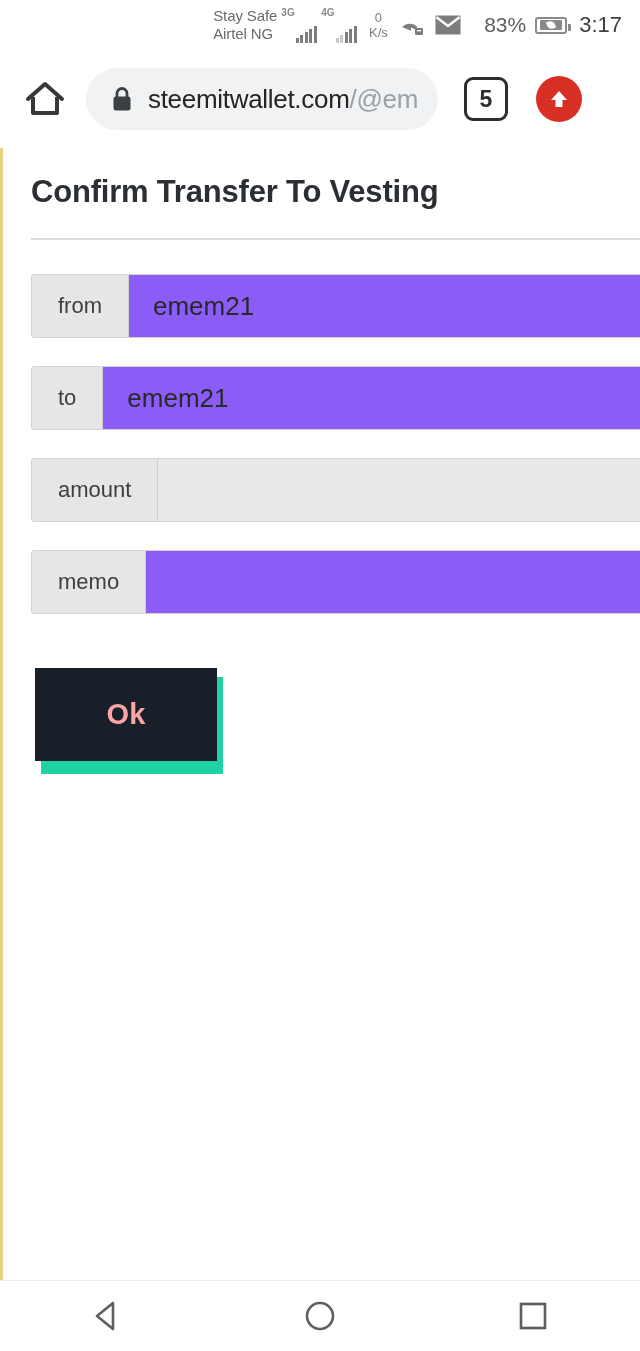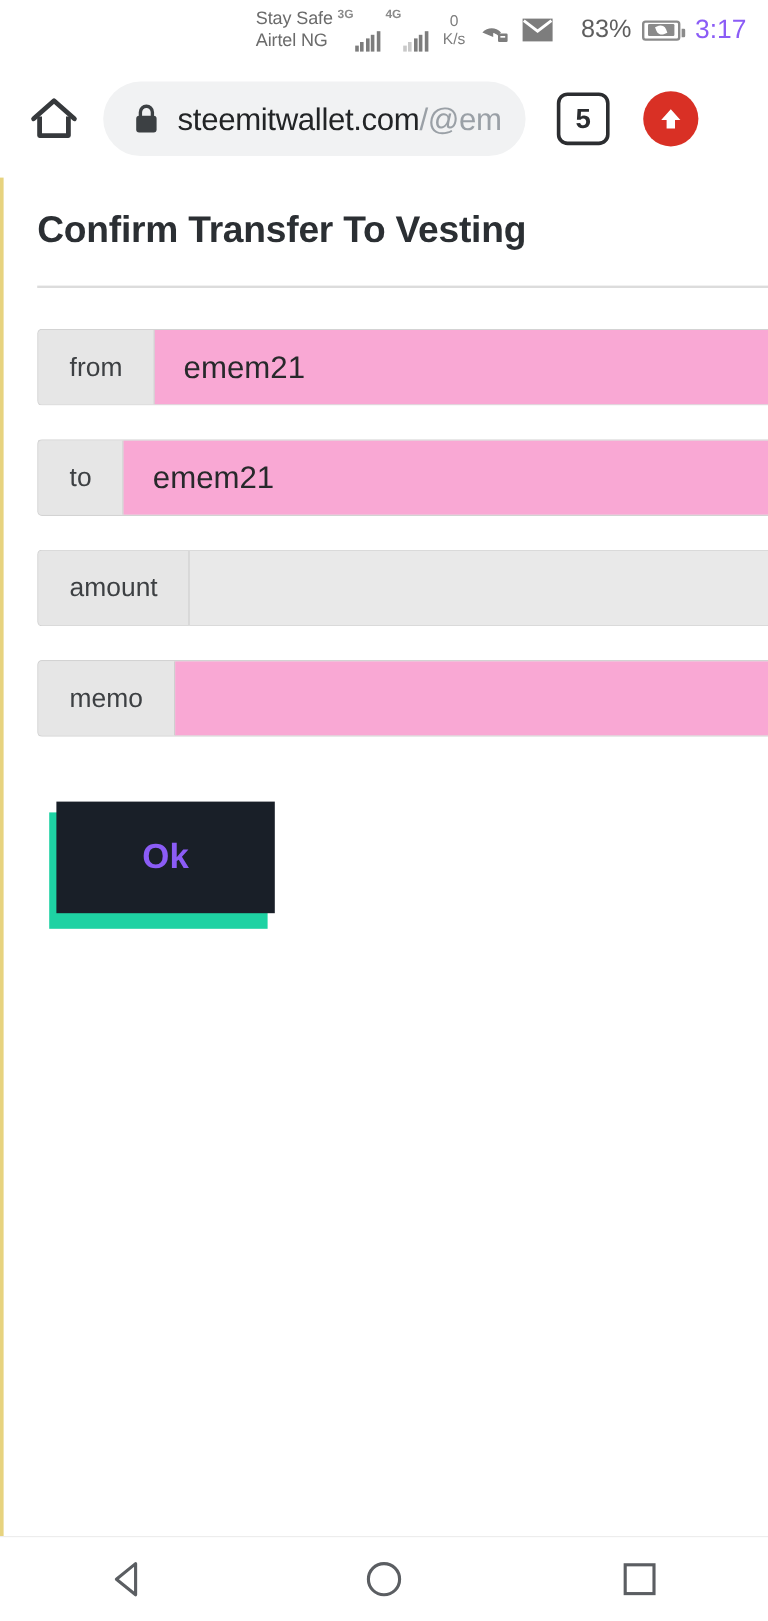--- a/index.html
+++ b/index.html
@@ -46,21 +46,21 @@
   }
   .batt::after {
     content:""; position:absolute; right:-6px; top:5px;
     width:3px; height:7px; background:#8a8a8a; border-radius:0 1px 1px 0;
   }
   .batt-fill { width:22px; height:10px; background:#8a8a8a; border-radius:1px; position:relative; }
   .batt-fill::before {
     content:""; position:absolute; left:7px; top:1px; width:8px; height:8px;
     background:#ffffff; border-radius:0 60% 0 60%; transform:rotate(-20deg);
   }
-  .clock { font-size:22px; color:#8b5cf6; margin-left:10px; letter-spacing:0; }
+  .clock { font-size:22px; color:#404040; margin-left:10px; letter-spacing:0; }
 
   
   .chrome {
     position:absolute; top:50px; left:0; width:640px; height:98px;
     background:#ffffff; display:flex; align-items:center;
   }
   .home-btn { margin-left:20px; width:50px; height:50px; display:flex; align-items:center; justify-content:center; }
   .omnibox {
     margin-left:16px; width:352px; height:62px; background:#f1f2f3;
     border-radius:31px; display:flex; align-items:center; overflow:hidden;
@@ -97,33 +97,33 @@
     display:flex; align-items:stretch; margin-left:28px; height:64px;
     margin-bottom:28px; border:1px solid #d3d3d3; border-right:none;
     border-radius:4px 0 0 4px; overflow:hidden; background:#e9e9e9;
   }
   .row-label {
     background:#e6e6e6; display:flex; align-items:center;
     padding:0 26px; font-size:22px; color:#3d4043;
     border-right:1px solid #cfcfcf; white-space:nowrap;
   }
   .row-value {
-    flex:1; background:#f9a8d4; display:flex; align-items:center;
+    flex:1; background:#8b5cf6; display:flex; align-items:center;
     padding:0 24px; font-size:26px; color:#27292b; white-space:nowrap;
   }
 
   
   .btn-wrap { position:relative; margin:54px 0 0 28px; width:192px; height:106px; }
   .btn-shadow {
     position:absolute; left:10px; top:9px; width:182px; height:97px;
     background:#1ed2a3;
   }
   .ok-btn {
-    position:absolute; left:16px; top:0; width:182px; height:93px;
-    background:#191f28; color:#8b5cf6; border:none;
+    position:absolute; left:4px; top:0; width:182px; height:93px;
+    background:#191f28; color:#fca5a5; border:none;
     font-family:"Liberation Sans", sans-serif;
     font-size:29px; font-weight:bold; letter-spacing:.2px; cursor:pointer;
   }
 
   
   .navbar {
     position:absolute; bottom:0; left:0; width:640px; height:71px;
     background:#ffffff; display:flex; align-items:center; justify-content:space-around;
     border-top:1px solid #ededed;
   }

